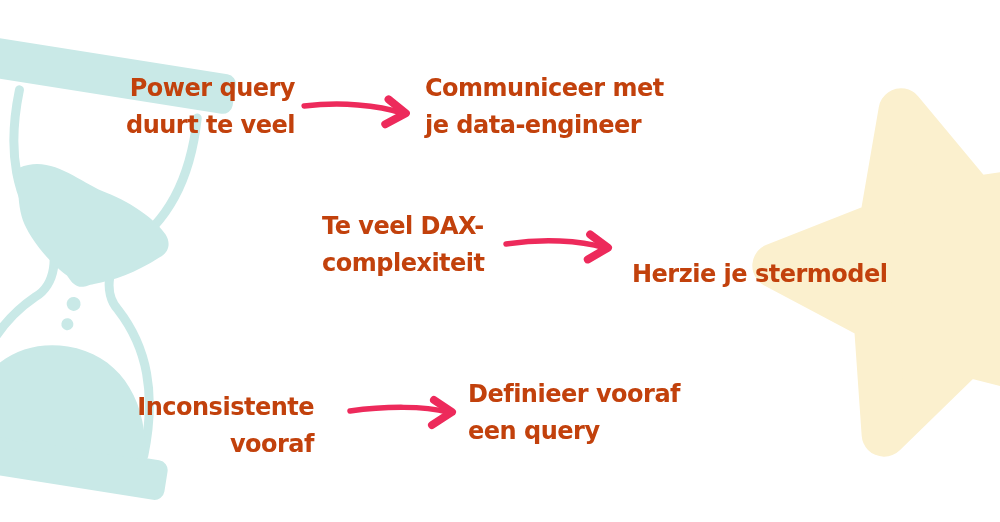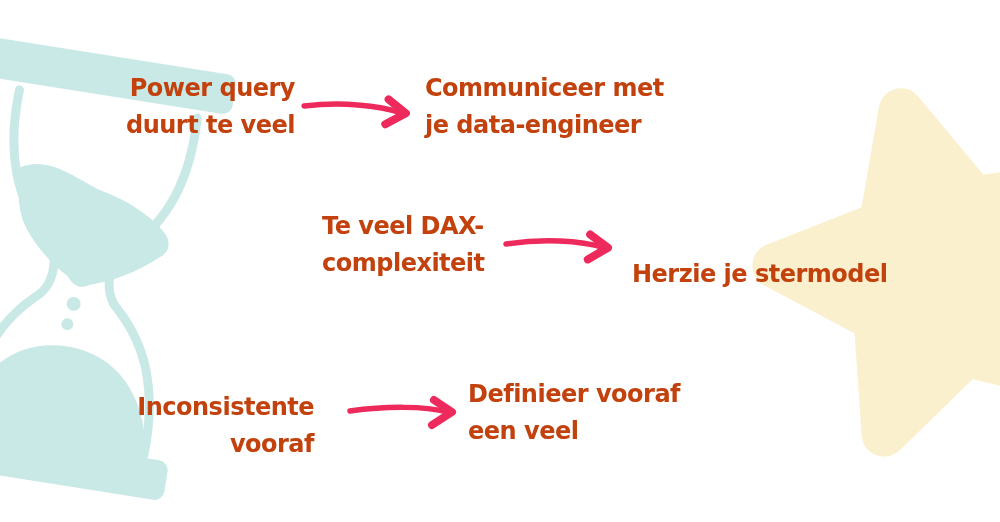--- a/index.html
+++ b/index.html
@@ -87,16 +87,16 @@
   <div class="label align-right r3-problem">
     <div>Inconsistente</div>
     <div>vooraf</div>
   </div>
   <svg class="arrow r3-arrow" width="124" height="36" viewBox="0 0 124 36" aria-hidden="true">
     <path d="M 4,17 C 40,12 78,12 102,18" fill="none" stroke="#ed2a5b" stroke-width="5.5" stroke-linecap="round"></path>
     <path d="M 88,6 L 106,18 L 86,31" fill="none" stroke="#ed2a5b" stroke-width="8" stroke-linecap="round" stroke-linejoin="round"></path>
   </svg>
   <div class="label align-left r3-solution">
     <div>Definieer vooraf</div>
-    <div>een veel</div>
+    <div>een query</div>
   </div>
 
 </div>
 
 </body></html>

